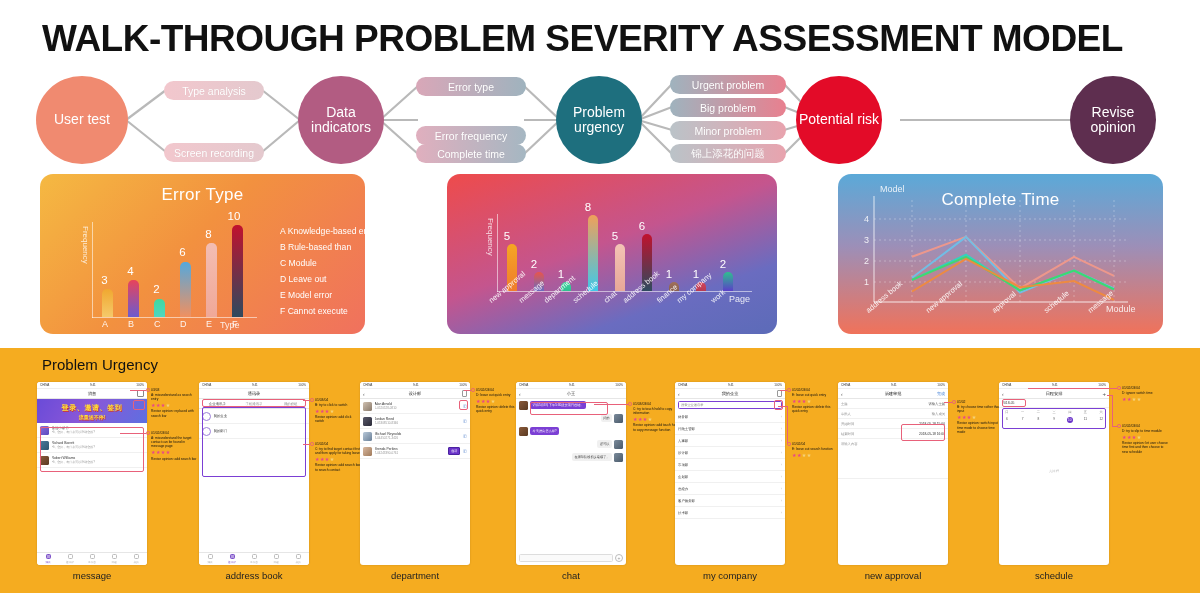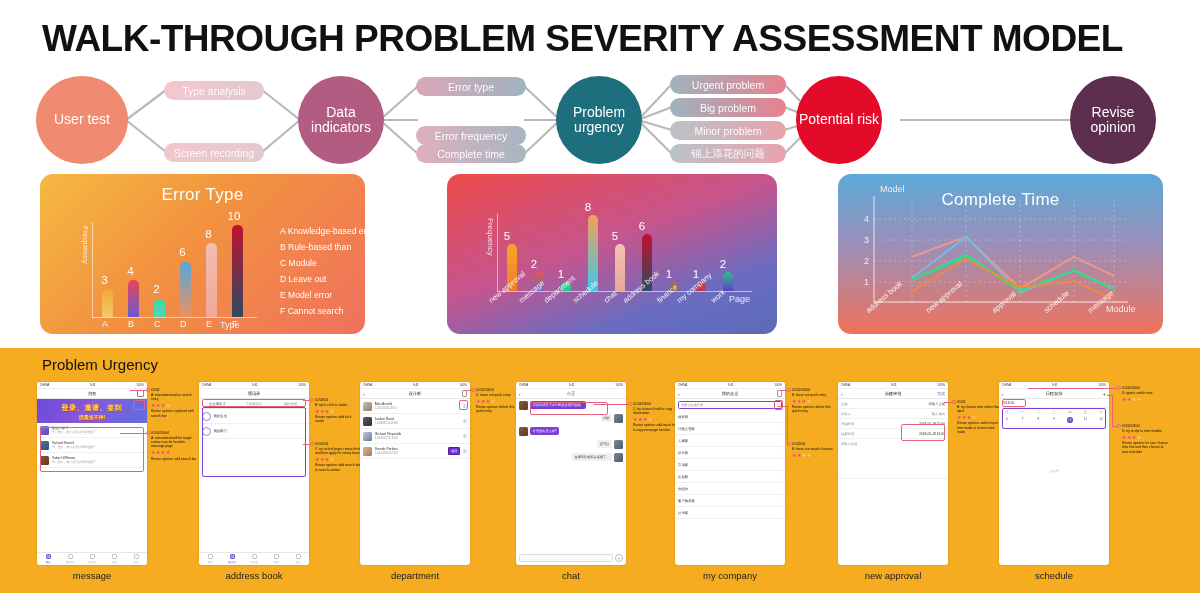--- a/index.html
+++ b/index.html
@@ -239,21 +239,21 @@
   <div class="cat" style="left:114px;top:145px;font-size:9px;">C</div>
   <div class="cat" style="left:140px;top:145px;font-size:9px;">D</div>
   <div class="cat" style="left:166px;top:145px;font-size:9px;">E</div>
   <div class="cat" style="left:192px;top:145px;font-size:9px;">F</div>
 
   <div class="legend-item" style="left:240px;top:52px;">A  Knowledge-based error</div>
   <div class="legend-item" style="left:240px;top:68px;">B  Rule-based than</div>
   <div class="legend-item" style="left:240px;top:84px;">C  Module</div>
   <div class="legend-item" style="left:240px;top:100px;">D  Leave out</div>
   <div class="legend-item" style="left:240px;top:116px;">E  Model error</div>
-  <div class="legend-item" style="left:240px;top:132px;">F  Cannot search</div>
+  <div class="legend-item" style="left:240px;top:132px;">F  Cannot execute</div>
 </div>
 
 <div class="card" style="left:447px;top:174px;width:330px;height:160px;
             background:linear-gradient(160deg,#EE4B4B 0%,#C4558E 45%,#6A6CC0 75%,#5C6BB8 100%);">
 
   <div class="axis-line" style="left:50px;top:40px;width:1.4px;height:78px;"></div>
   <div class="axis-line" style="left:50px;top:117px;width:255px;height:1.4px;"></div>
   <div class="vlabel" style="left:48px;top:44px;">Frequency</div>
   <div class="ax-label" style="left:282px;top:120px;font-size:9px;">Page</div>
 

